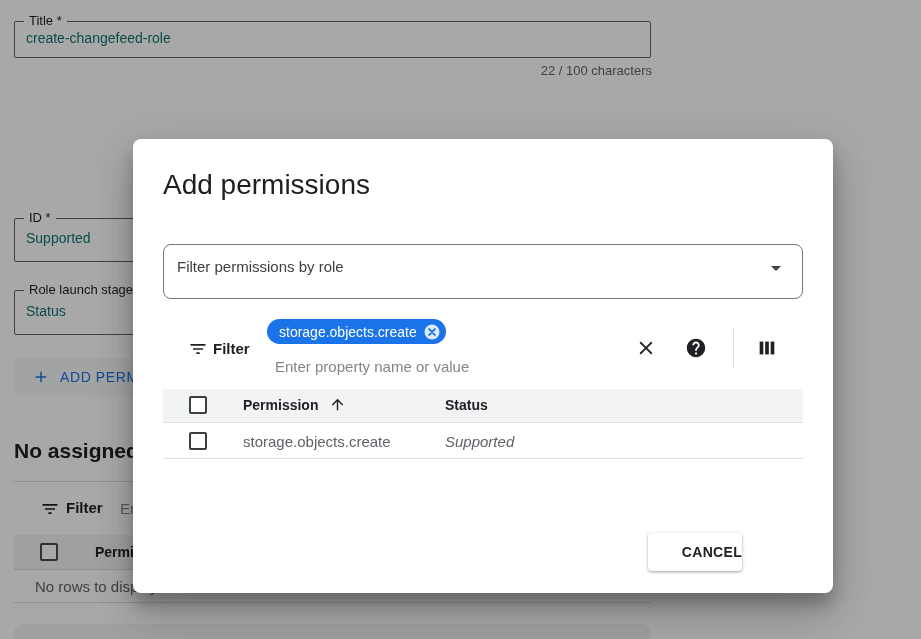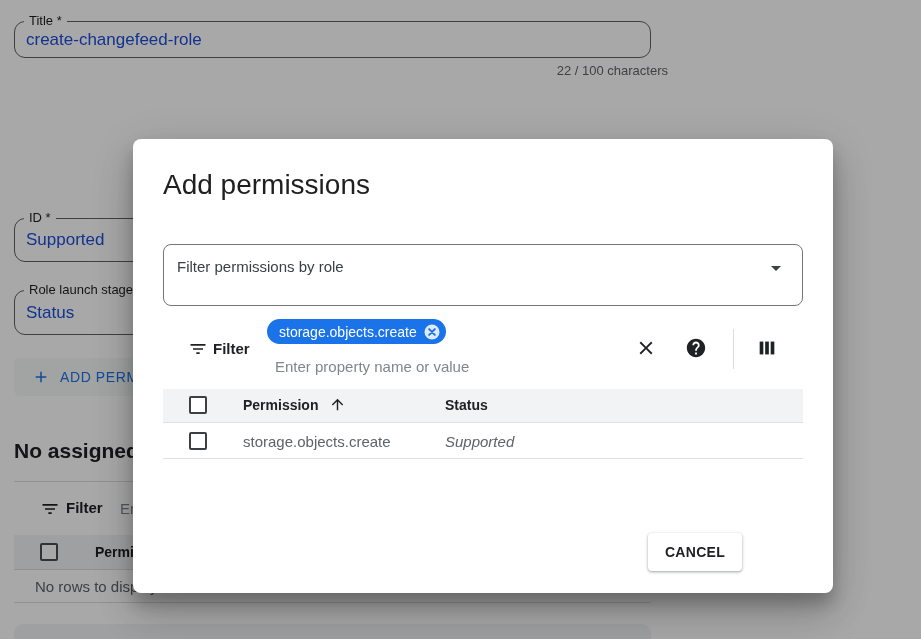--- a/index.html
+++ b/index.html
@@ -2,26 +2,26 @@
 <html><head>
 <meta charset="utf-8">
 <style>
   * { margin:0; padding:0; box-sizing:border-box; }
   html,body { width:921px; height:639px; }
   body { font-family:"Liberation Sans", sans-serif; background:#fff; }
   #stage { position:relative; width:921px; height:639px; overflow:hidden; background:#fff; }
 
   
   .bg-field { position:absolute; left:14px; width:637px; background:#fff;
-              border:1.5px solid #5f6368; border-radius:11px; }
+              border:1.5px solid #5f6368; border-radius:2px; }
   .bg-field .flabel { position:absolute; top:-9px; left:9px; background:#fff;
               padding:0 5px; font-size:13px; font-weight:500; color:#1f1f1f; line-height:16px; }
-  .bg-field .fvalue { position:absolute; left:11px; top:8px; font-size:17px; color:#1d4ed8; }
-
-  .char-counter { position:absolute; left:31px; top:63px; width:637px; text-align:right;
+  .bg-field .fvalue { position:absolute; left:11px; top:8px; font-size:14px; color:#0f766e; }
+
+  .char-counter { position:absolute; left:15px; top:63px; width:637px; text-align:right;
               font-size:13px; color:#5f6368; }
 
   .add-perm-btn { position:absolute; left:14px; top:358px; width:210px; height:38px;
               background:#f6f7f8; border-radius:6px; display:flex; align-items:center;
               gap:10px; padding-left:18px; color:#1a73e8; font-size:14px; font-weight:500;
               letter-spacing:.6px; white-space:nowrap; overflow:hidden; }
 
   .section-heading { position:absolute; left:14px; top:439px; font-size:21px; font-weight:700;
               color:#202124; white-space:nowrap; }
 
@@ -43,21 +43,21 @@
 
   
   #scrim { position:absolute; inset:0; background:rgba(0,0,0,0.34); z-index:10; }
 
   
   #modal { position:absolute; left:133px; top:139px; width:700px; height:454px;
            background:#fff; border-radius:8px; z-index:20;
            box-shadow:0 11px 15px rgba(0,0,0,.2), 0 24px 38px rgba(0,0,0,.14), 0 9px 46px rgba(0,0,0,.12); }
   .m-title { position:absolute; left:30px; top:30px; font-size:28px; font-weight:400; color:#1f1f1f; }
 
-  .m-select { position:absolute; left:30px; top:105px; width:640px; height:62px;
+  .m-select { position:absolute; left:30px; top:105px; width:640px; height:55px;
            border:1px solid #747775; border-radius:8px; background:#fff; cursor:pointer; }
   .m-select .sel-text { position:absolute; left:13px; top:13px; font-size:15px; color:#3c4043; }
   .m-select .caret { position:absolute; right:14px; top:11px; color:#3c4043; }
 
   .m-funnel { position:absolute; left:55px; top:200px; color:#202124; }
   .m-filter-label { position:absolute; left:80px; top:201px; font-size:15px; font-weight:600; color:#202124; }
   .chip { position:absolute; left:134px; top:180px; height:25px; border-radius:13px;
            background:#1a73e8; color:#fff; display:flex; align-items:center; gap:6px;
            padding:0 5px 0 12px; font-size:14px; }
   .chip-remove { display:flex; align-items:center; cursor:pointer; }
@@ -74,21 +74,21 @@
 
   .m-row { position:absolute; left:30px; top:284px; width:640px; height:36px;
            border-bottom:1px solid #e0e0e0; background:#fff; }
   .m-row .cb { position:absolute; left:26px; top:9px; }
   .m-row .cell-perm { position:absolute; left:80px; top:10px; font-size:15px; color:#5f6368; }
   .m-row .cell-status { position:absolute; left:282px; top:10px; font-size:15px; color:#5f6368;font-style:italic; }
 
   .btn-cancel { position:absolute; left:515px; top:394px; width:94px; height:38px;
            background:#fff; border:none; border-radius:4px; font-family:inherit;
            font-size:14px; font-weight:600; letter-spacing:.3px; color:#202124; cursor:pointer;
-           box-shadow:0 1px 2px rgba(60,64,67,.3), 0 1px 3px 1px rgba(60,64,67,.15); }
+           box-shadow:0 1px 2px rgba(60,64,67,.3), 0 1px 3px 1px rgba(60,64,67,.15);text-align:right; }
   .btn-add { position:absolute; left:622px; top:394px; width:66px; height:38px;
            background:transparent; border:none; font-family:inherit; text-align:center;
            font-size:14px; font-weight:600; letter-spacing:.3px; color:#9aa0a6; }
   svg { display:block; }
 </style>
 </head>
 <body>
 
 <div id="stage">
 

